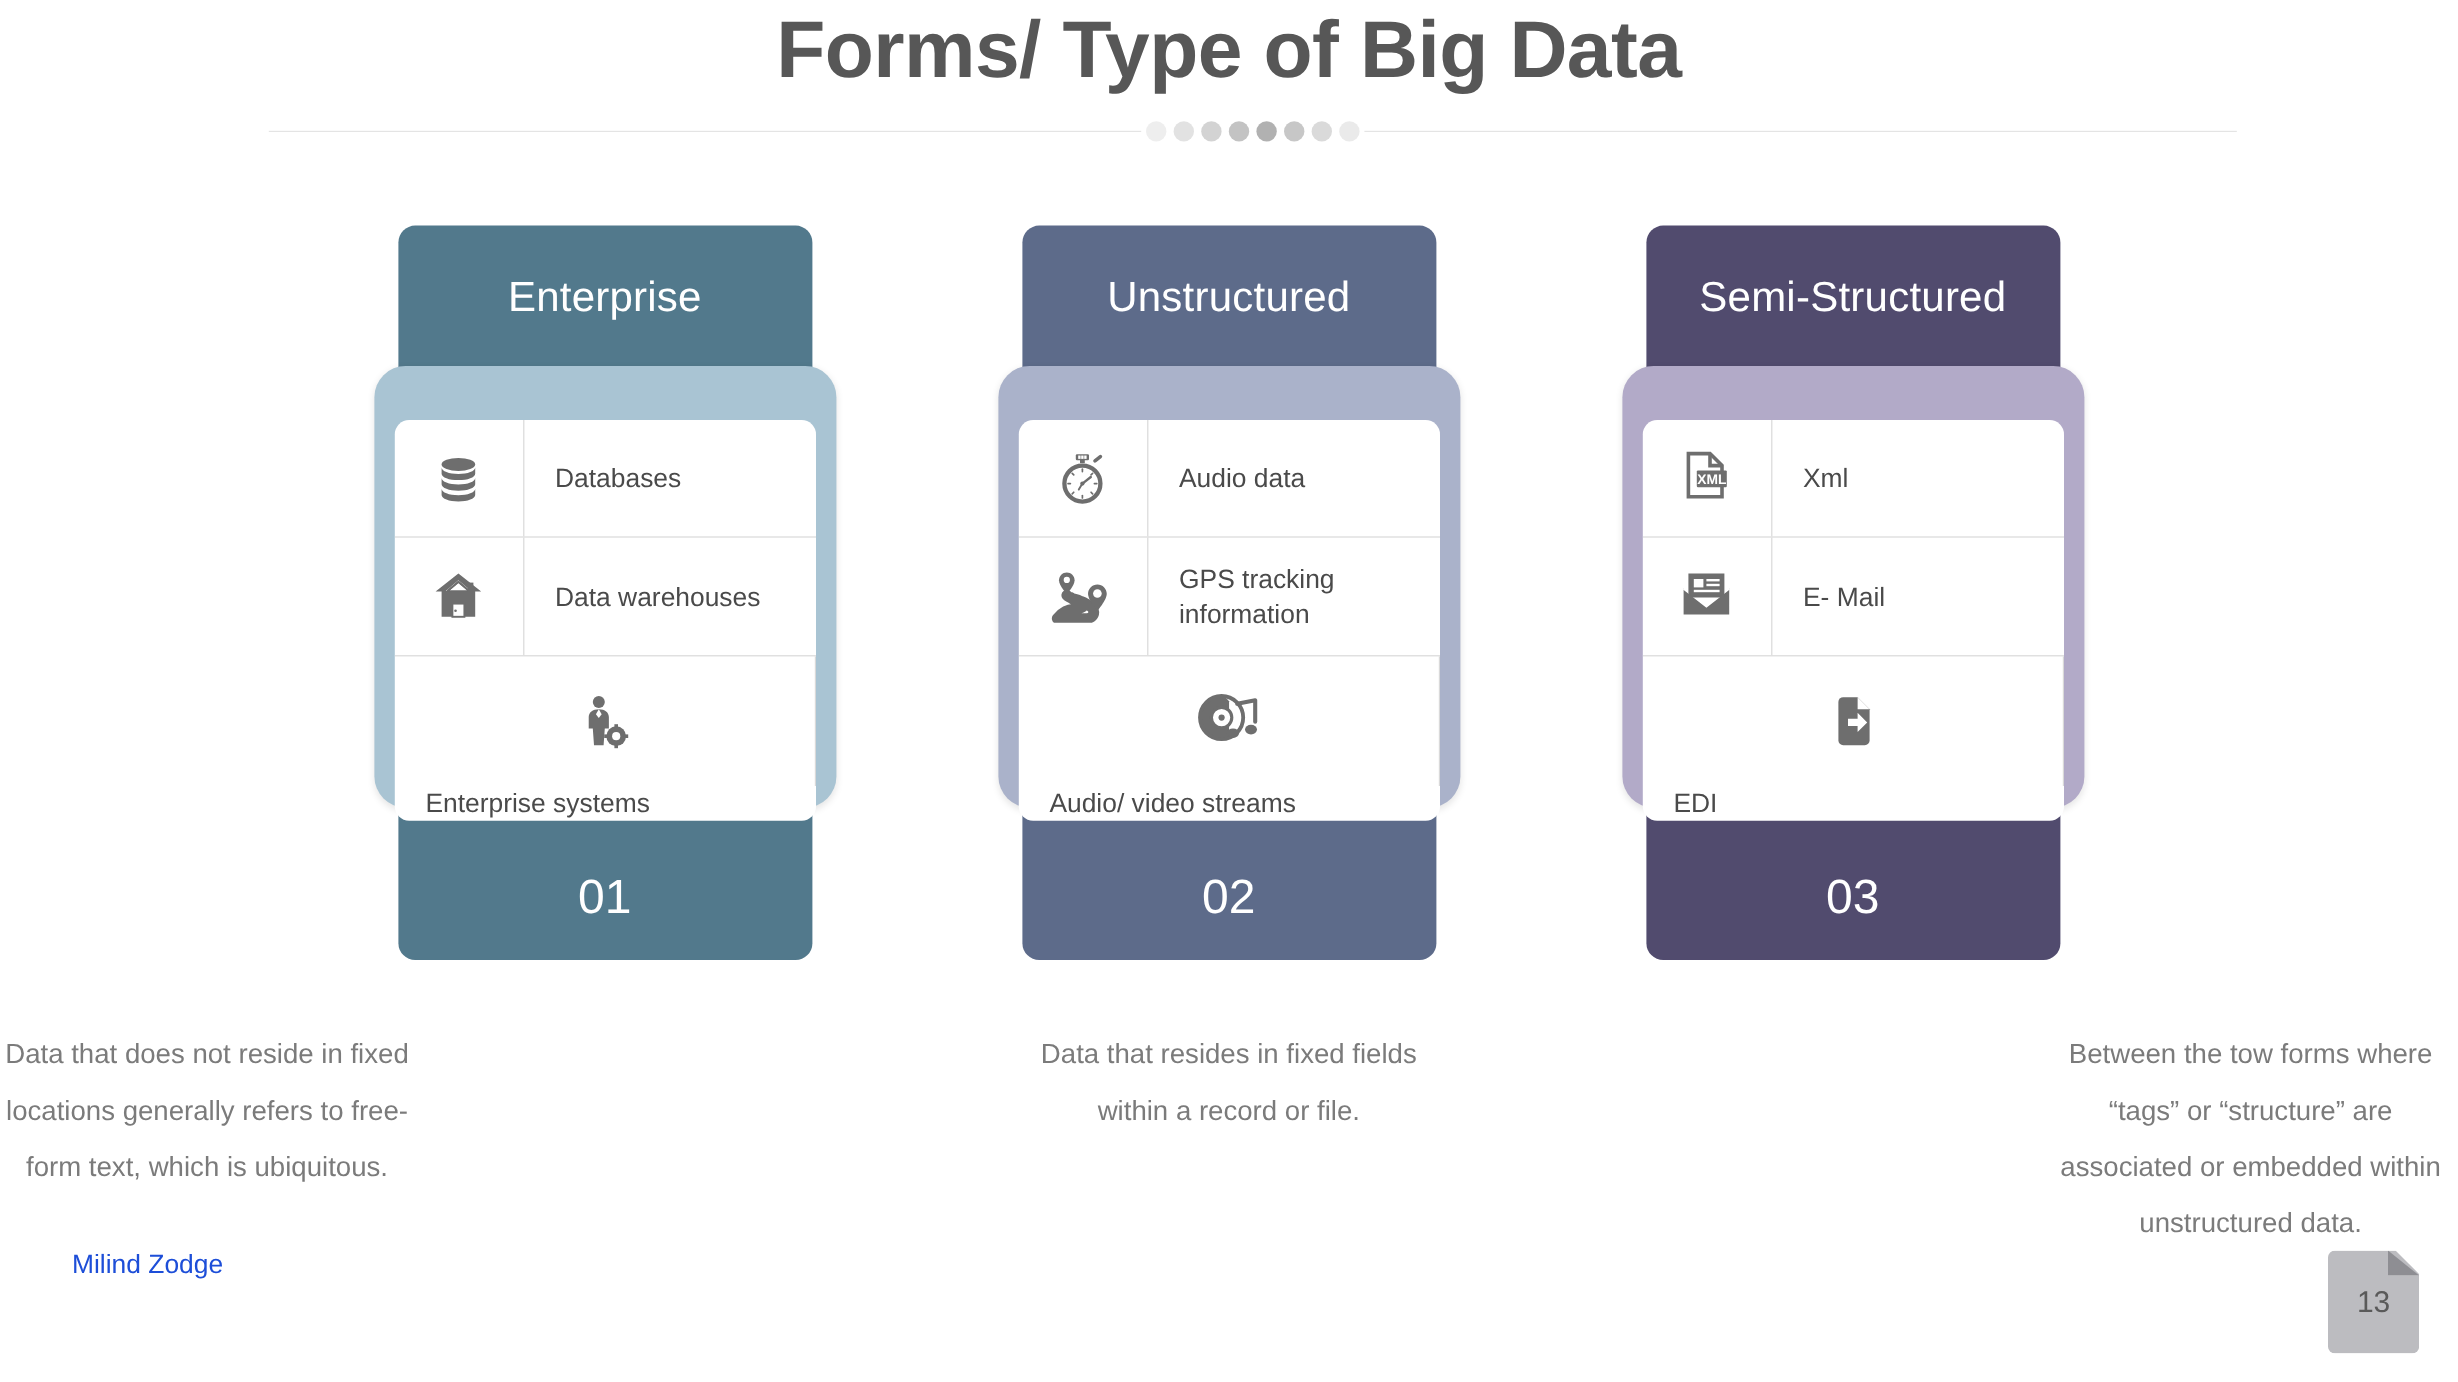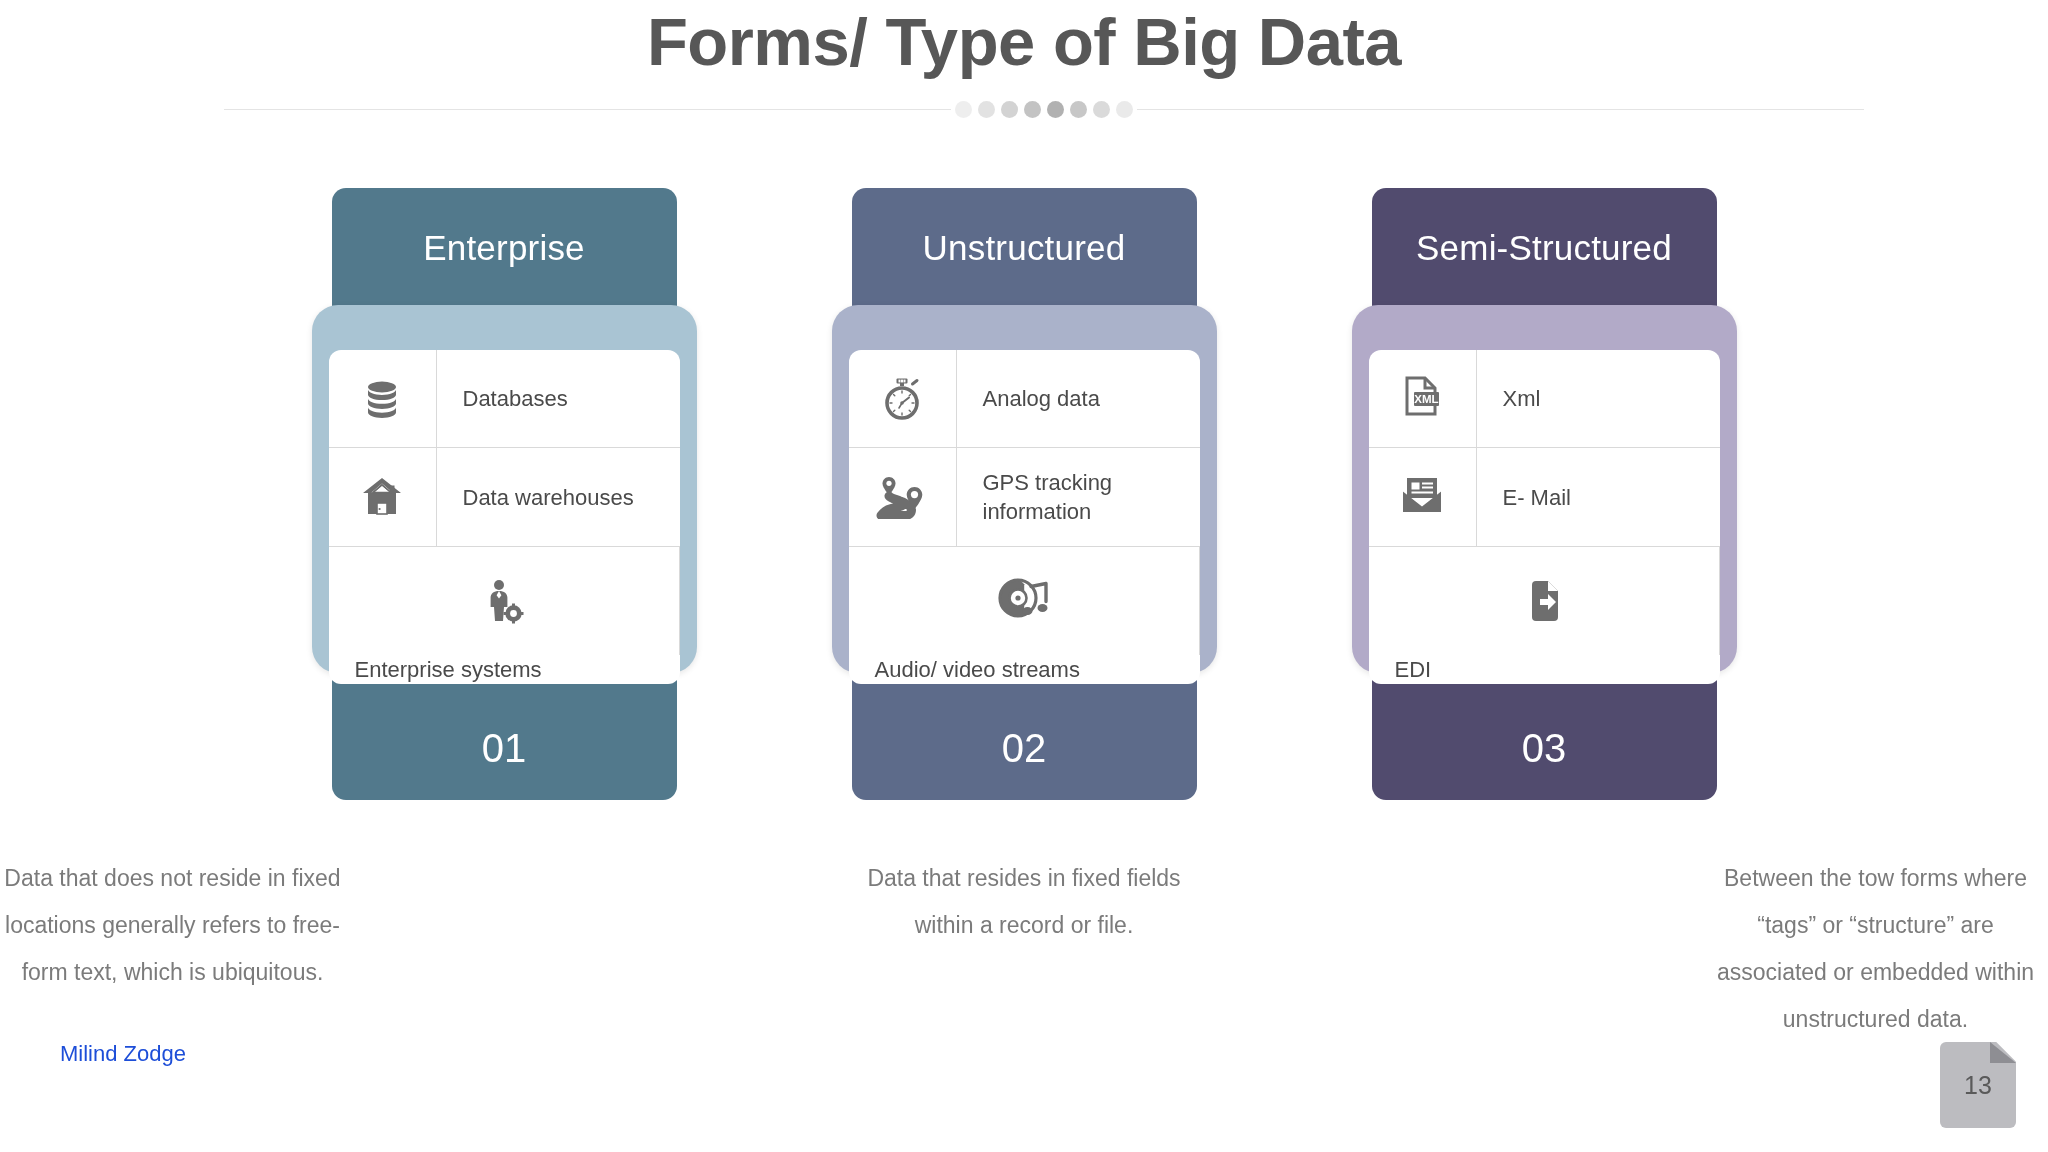--- a/index.html
+++ b/index.html
@@ -342,21 +342,21 @@
                   <line x1="32.5" y1="19.5" x2="31.2" y2="20.8"></line>
                   <line x1="32.5" y1="36.5" x2="31.2" y2="35.2"></line>
                   <line x1="15.5" y1="36.5" x2="16.8" y2="35.2"></line>
                   <line x1="15.5" y1="19.5" x2="16.8" y2="20.8"></line>
                 </g>
                 <line x1="24" y1="28" x2="31" y2="22.5" stroke="#6e6e6e" stroke-width="2" stroke-linecap="round"></line>
                 <line x1="24" y1="28" x2="21" y2="33" stroke="#6e6e6e" stroke-width="1.6" stroke-linecap="round"></line>
                 <circle cx="24" cy="28" r="1.8" fill="#6e6e6e" stroke="none"></circle>
               </svg>
             </div>
-            <div class="tcell-label">Analog data</div>
+            <div class="tcell-label">Audio data</div>
           </div>
 
           <div class="trow">
             <div class="tcell-icon">
               <svg class="icon-svg" width="52" height="44" viewBox="0 0 52 44" fill="#6e6e6e">
                 <path d="M13 2c-3.6 0-6.5 2.9-6.5 6.5C6.5 13 13 20 13 20s6.5-7 6.5-11.5C19.5 4.9 16.6 2 13 2z"></path>
                 <circle cx="13" cy="8.3" r="2.6" fill="#ffffff"></circle>
                 <path d="M13 21c3 4 12 3 13.5 7.5C28 33 18 31.5 12 34.5c-4 2-7 6-7 6h24.5c3 0 6-2 6-5.5S31 29 27 27c-4-2-9-1.5-10.5-4" fill="none" stroke="#6e6e6e" stroke-width="9" stroke-linecap="round" stroke-linejoin="round"></path>
                 <path d="M38.5 12c-4.3 0-7.8 3.5-7.8 7.8 0 5.4 7.8 14.2 7.8 14.2s7.8-8.8 7.8-14.2c0-4.3-3.5-7.8-7.8-7.8z"></path>
                 <circle cx="38.5" cy="19.6" r="3.6" fill="#ffffff"></circle>

